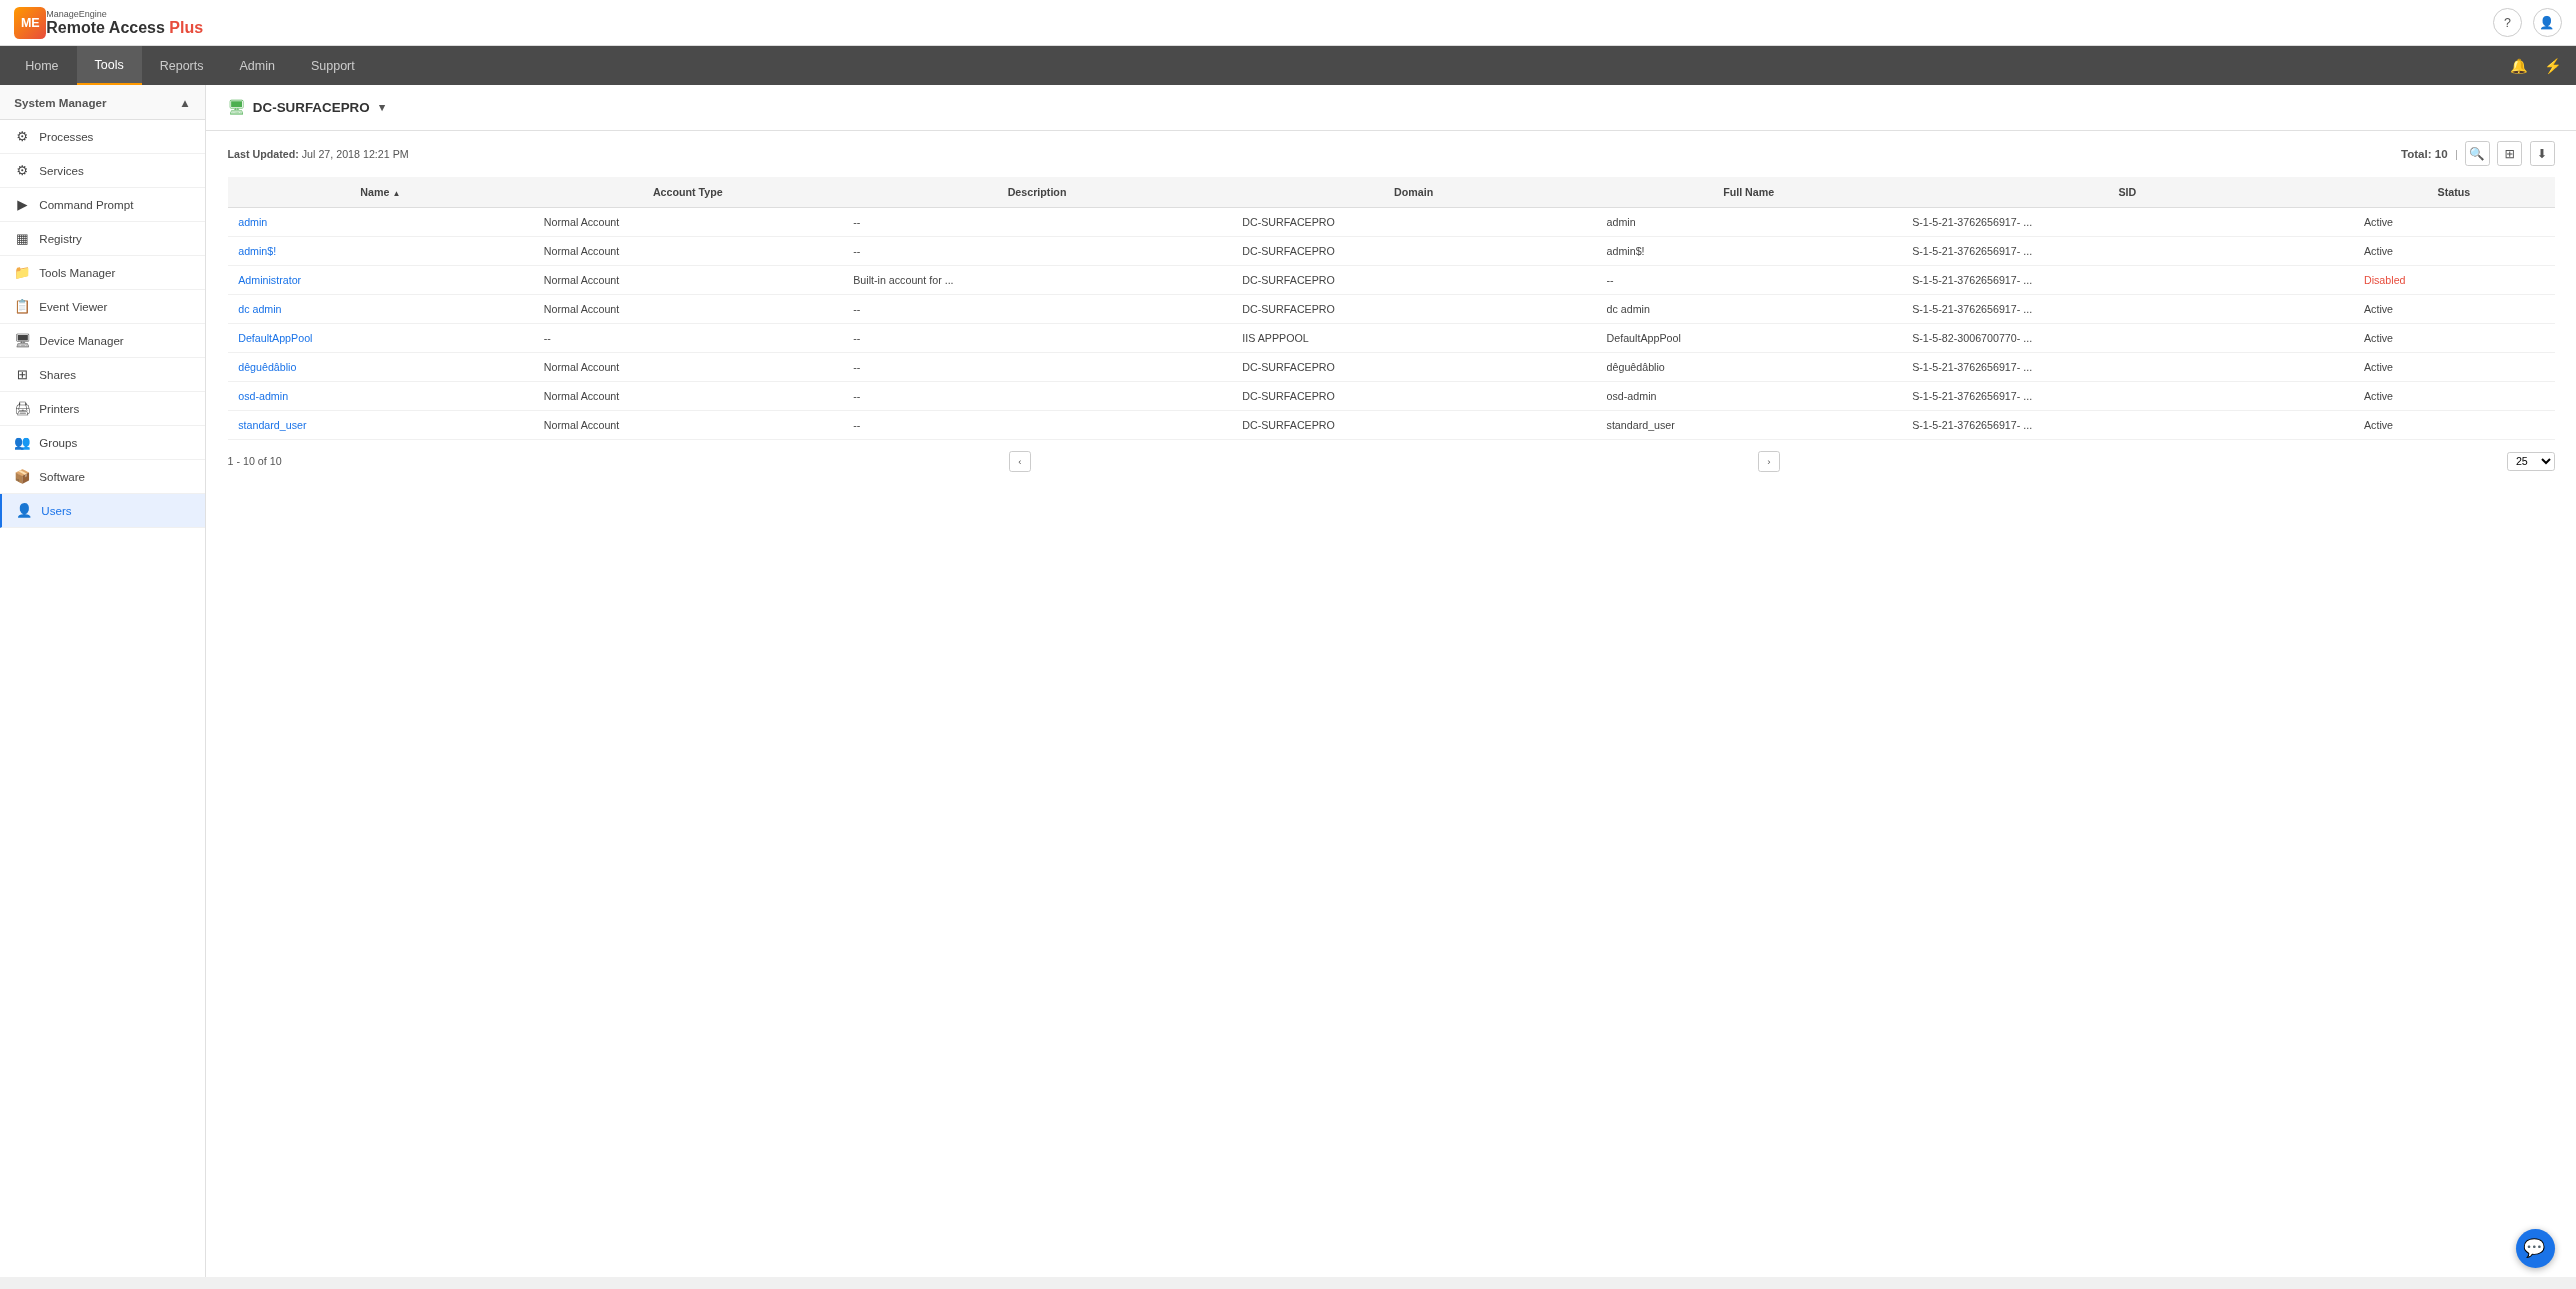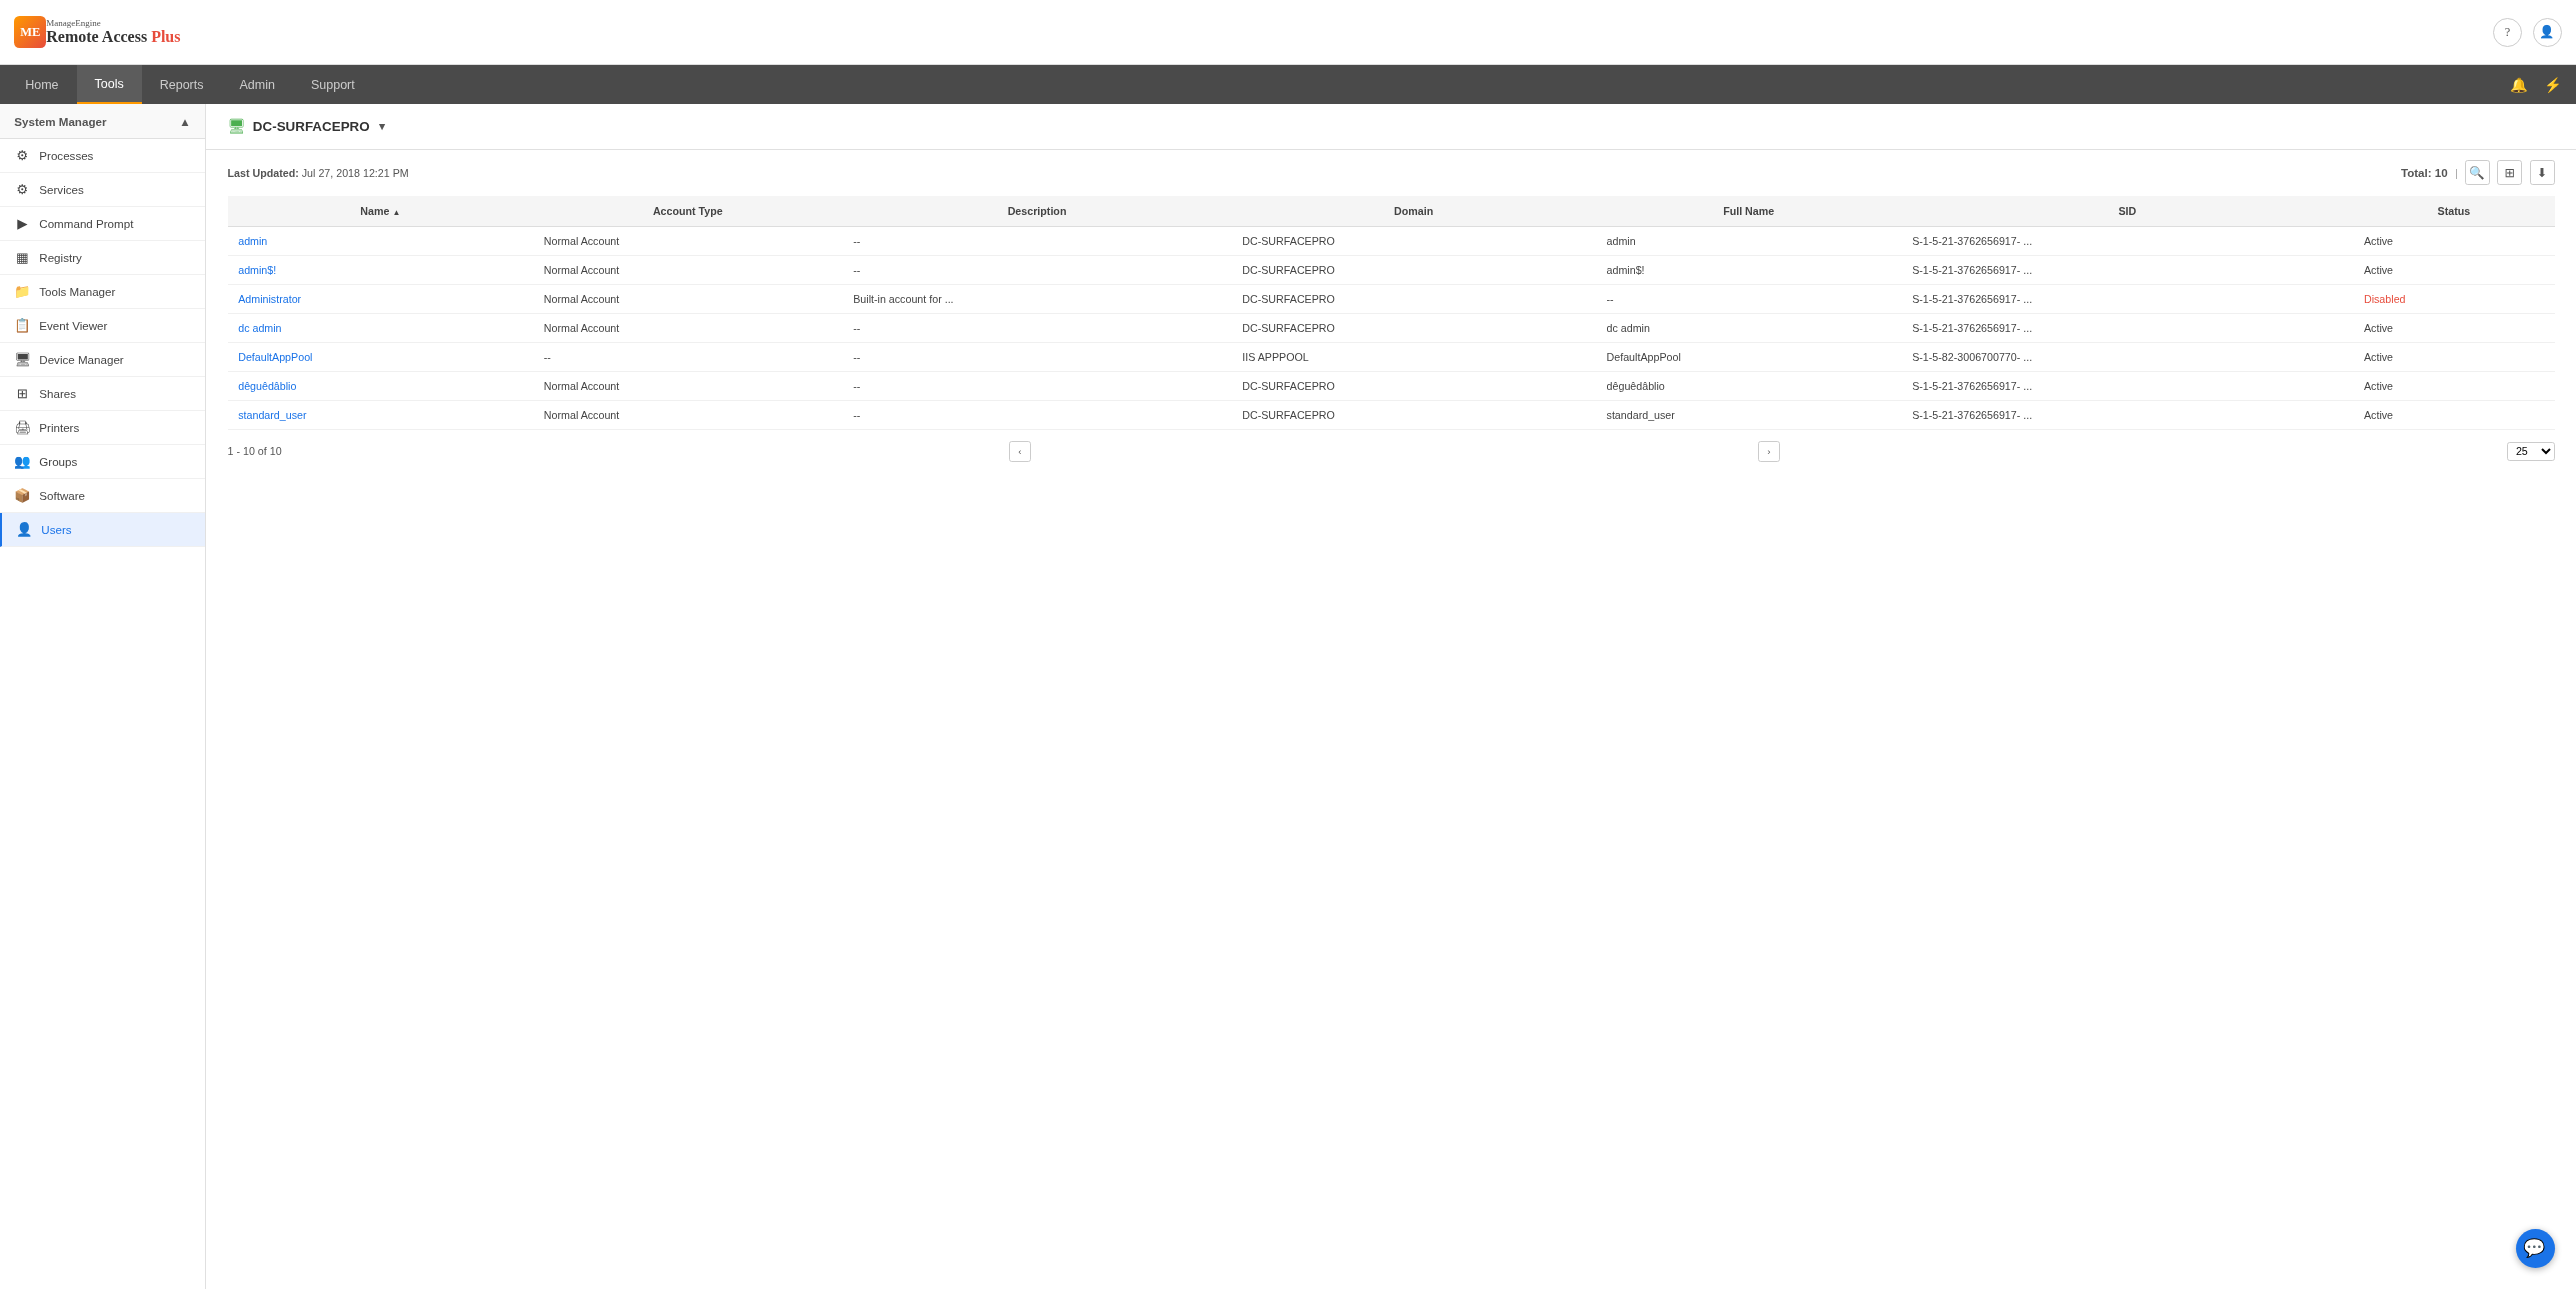--- a/index.html
+++ b/index.html
@@ -6,22 +6,21 @@
     body { font-family: Arial, sans-serif; font-size: 11.6px; background: #f0f0f0; color: #333; }
 
     
     .top-bar {
       display: flex;
       align-items: center;
       justify-content: space-between;
       background: #fff;
       border-bottom: 0.9px solid #ddd;
       padding: 0 14.3px;
-      height: 65px;
-      font-family: Liberation Serif, serif;
+      height: 46px;
     }
     .logo-area {
       display: flex;
       align-items: center;
     }
     .logo-text {
       display: flex;
       flex-direction: column;
       margin-left: 0;
     }
@@ -494,20 +493,29 @@
             <tr>
       <td class="link-cell">dêguêdâblio</td>
       <td>Normal Account</td>
       <td>--</td>
       <td>DC-SURFACEPRO</td>
       <td>dêguêdâblio</td>
       <td>S-1-5-21-3762656917- ...</td>
       <td class="status-active">Active</td>
     </tr>
             <tr>
+      <td class="link-cell">osd-admin</td>
+      <td>Normal Account</td>
+      <td>--</td>
+      <td>DC-SURFACEPRO</td>
+      <td>osd-admin</td>
+      <td>S-1-5-21-3762656917- ...</td>
+      <td class="status-active">Active</td>
+    </tr>
+            <tr>
       <td class="link-cell">standard_user</td>
       <td>Normal Account</td>
       <td>--</td>
       <td>DC-SURFACEPRO</td>
       <td>standard_user</td>
       <td>S-1-5-21-3762656917- ...</td>
       <td class="status-active">Active</td>
     </tr>
           </tbody>
       </table>

